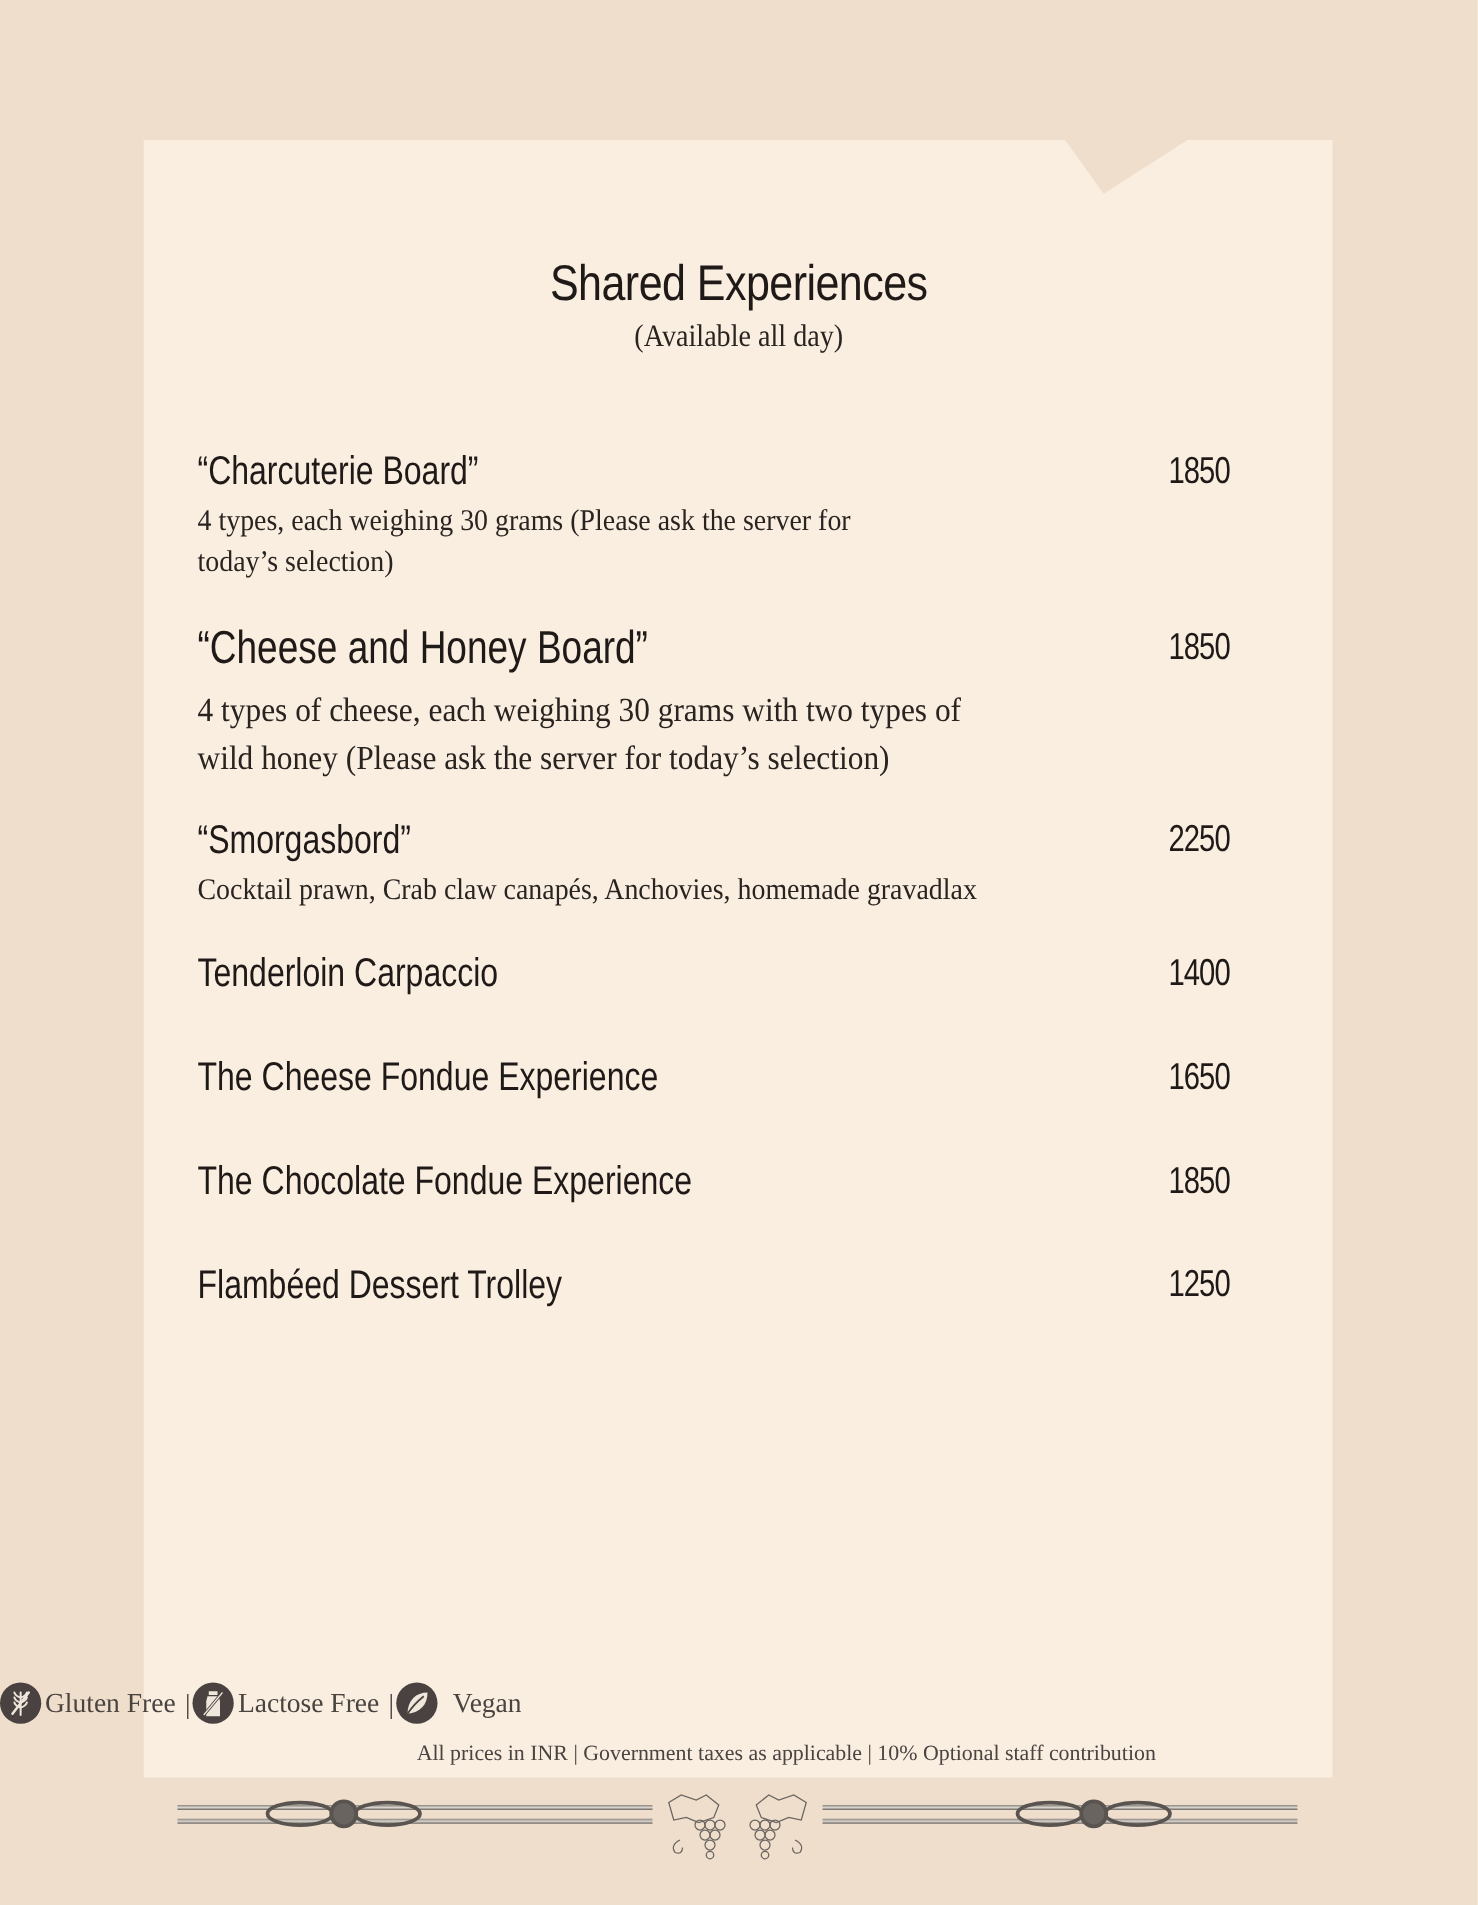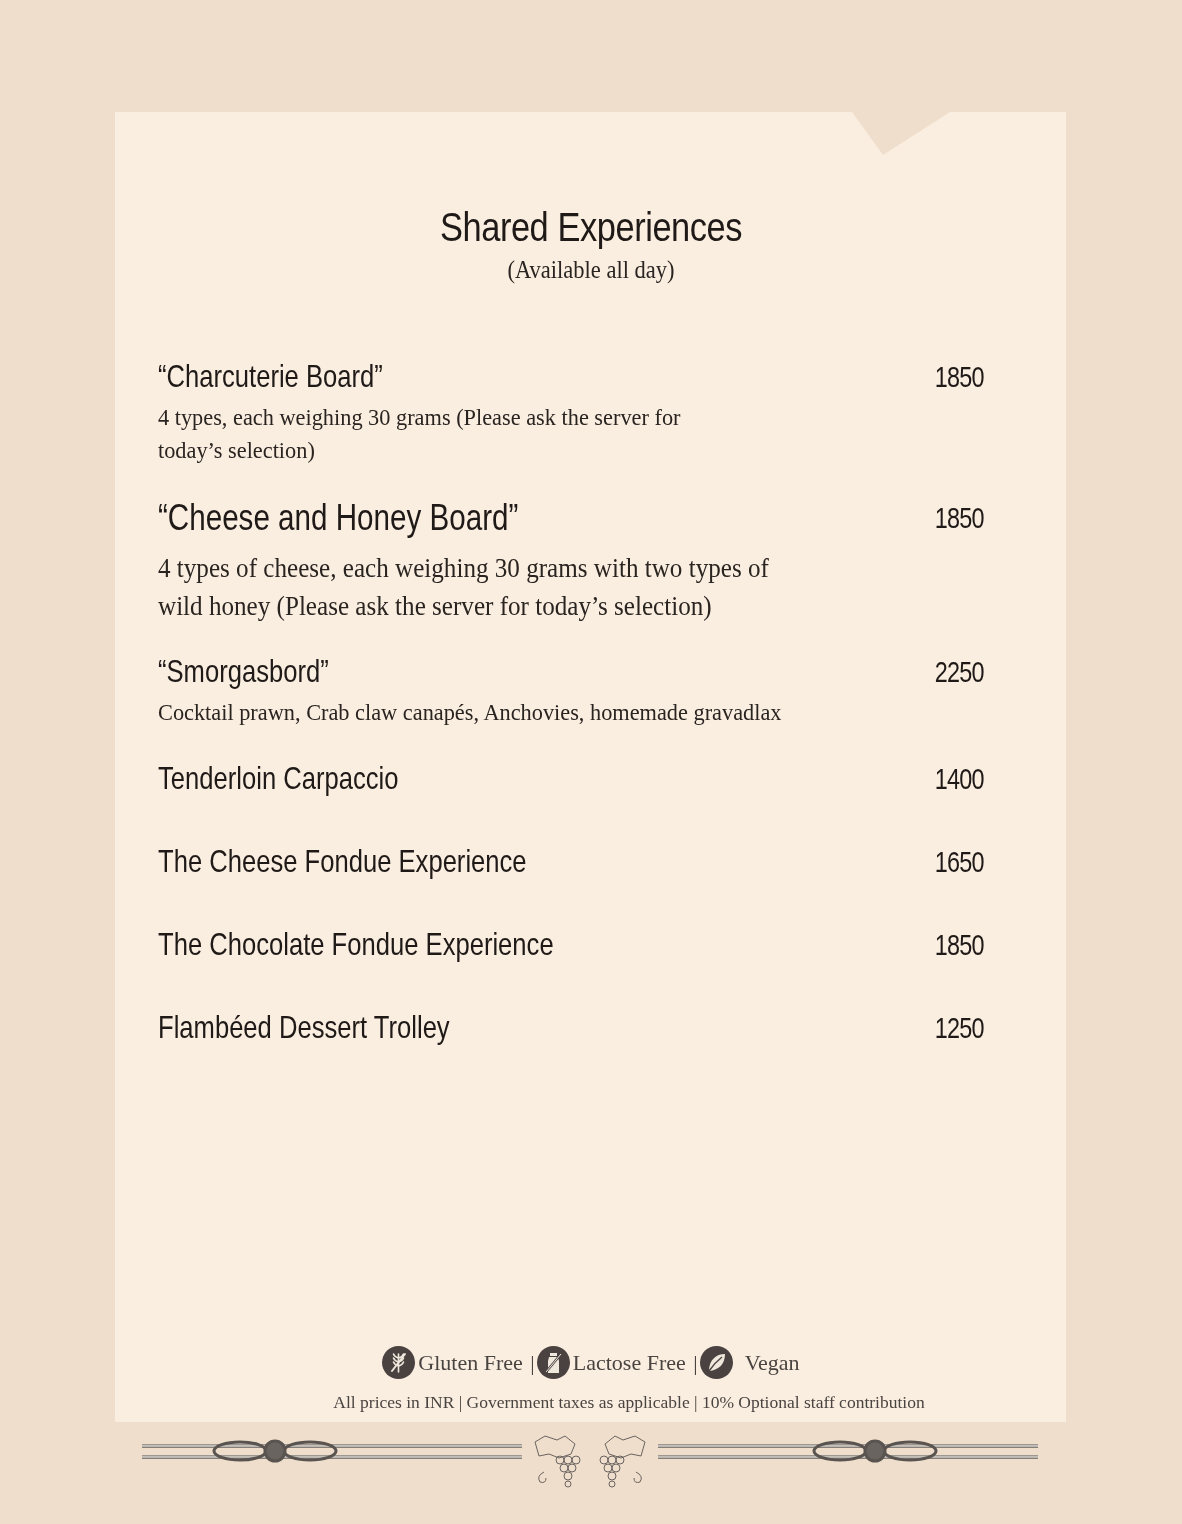--- a/index.html
+++ b/index.html
@@ -42,21 +42,21 @@
     font-size:30px; transform-origin:right top; transform:scaleX(0.78);
     white-space:nowrap; color:#1f1a17; letter-spacing:-1px;
   }
   .item .desc {
     position:absolute; left:0; font-size:24px; line-height:33px;
     color:#2a2420; white-space:nowrap; transform-origin:left top; transform:scaleX(0.93);
   }
   .item.big .name { font-size:37px; }
   .item.big .desc { font-size:27px; line-height:38px; }
   .legend {
-    position:absolute; left:0; width:1182px; top:1346px; text-align:center;
+    position:absolute; left:0; width:1182px; top:1346px; text-align:left;
     font-size:22px; color:#4a4440; white-space:nowrap;
   }
   .legend .ic {
     display:inline-block; width:33px; height:33px; border-radius:50%;
     background:#4a4240; vertical-align:middle; position:relative; margin:0 3px 0 0;
   }
   .legend .ic svg { position:absolute; left:0; top:0; }
   .legend span.lbl { vertical-align:middle; }
   .legend .sep { vertical-align:middle; margin:0 2px; }
   .fine {

